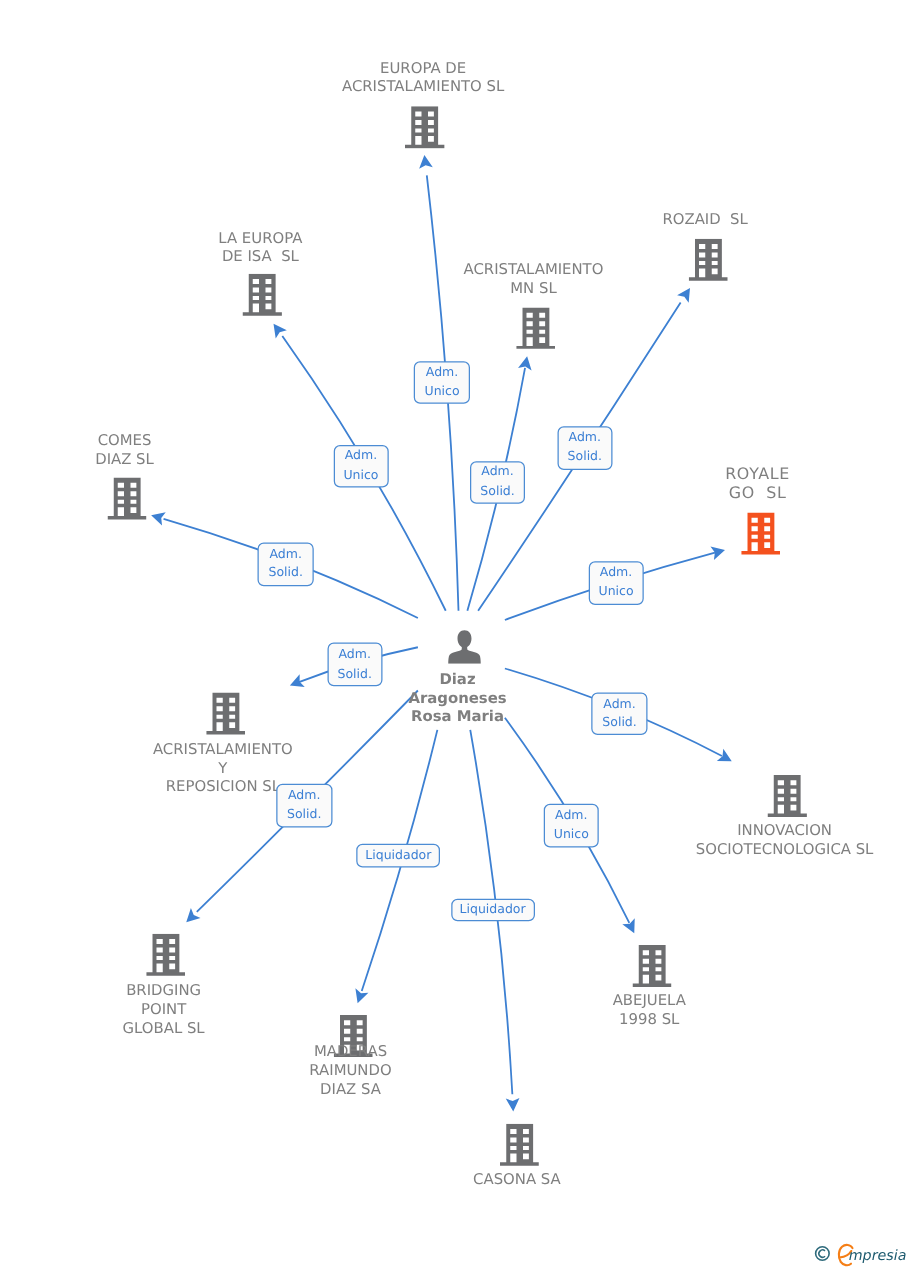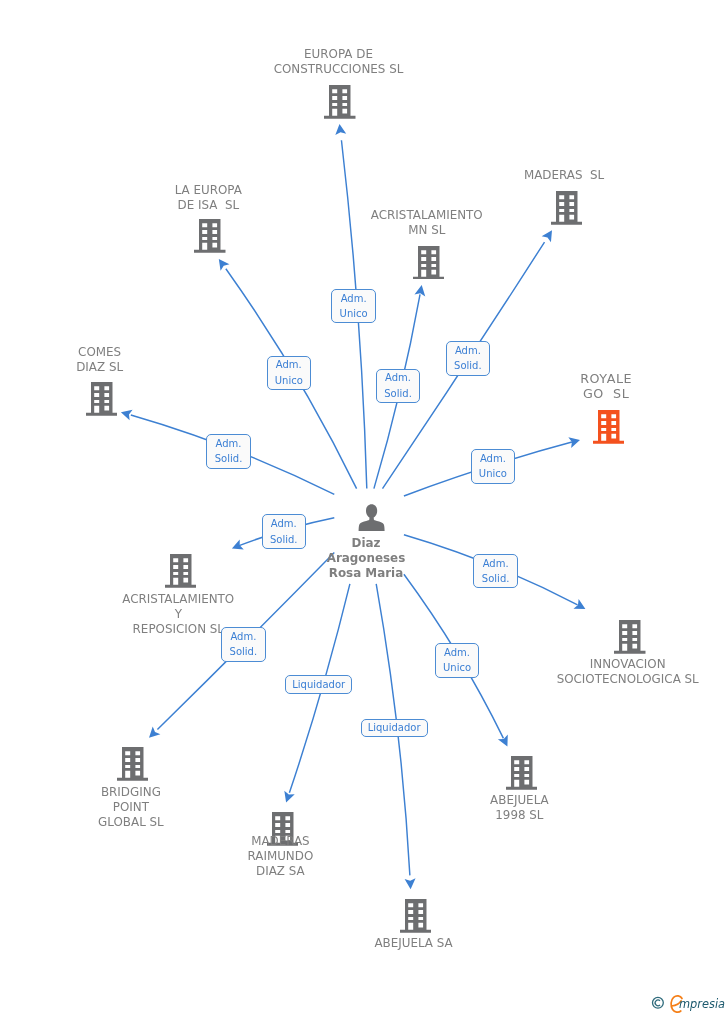--- a/index.html
+++ b/index.html
@@ -73,21 +73,21 @@
       </g>
     </svg>
   <div id="nodes">
       <div class="node" style="left: 0px; top: 0px;">
         <div style="position: absolute; left: 324.4px; top: 84.9px;">
           <svg viewBox="0 0 31.5 33.7" width="31.5" height="33.7" style="display:block">
             <path fill="#6d6e70" fill-rule="evenodd" d="M5.0 0 H26.5 V30.8 H31.5 V33.7 H0 V30.8 H5.0 Z M8.2 4.2 H13.2 V8.2 H8.2 Z M18.4 4.2 H23.1 V8.2 H18.4 Z M8.2 11.0 H13.2 V15.0 H8.2 Z M18.4 11.0 H23.1 V15.0 H18.4 Z M8.2 17.9 H13.2 V21.0 H8.2 Z M18.4 17.9 H23.1 V21.0 H18.4 Z M8.2 23.8 H13.2 V30.8 H8.2 Z M18.4 23.8 H23.1 V28.4 H18.4 Z"></path>
           </svg>
         </div>
         <div class="nlabel" style="left: 188.5px; top: 46.8px; width: 300px;">EUROPA DE
-CONSTRUCCIONES SL</div>
+ACRISTALAMIENTO SL</div>
       </div>
       <div class="node" style="left: 0px; top: 0px;">
         <div style="position: absolute; left: 194.3px; top: 219.4px;">
           <svg viewBox="0 0 31.5 33.7" width="31.5" height="33.7" style="display:block">
             <path fill="#6d6e70" fill-rule="evenodd" d="M5.0 0 H26.5 V30.8 H31.5 V33.7 H0 V30.8 H5.0 Z M8.2 4.2 H13.2 V8.2 H8.2 Z M18.4 4.2 H23.1 V8.2 H18.4 Z M8.2 11.0 H13.2 V15.0 H8.2 Z M18.4 11.0 H23.1 V15.0 H18.4 Z M8.2 17.9 H13.2 V21.0 H8.2 Z M18.4 17.9 H23.1 V21.0 H18.4 Z M8.2 23.8 H13.2 V30.8 H8.2 Z M18.4 23.8 H23.1 V28.4 H18.4 Z"></path>
           </svg>
         </div>
         <div class="nlabel" style="left: 58.3px; top: 182.6px; width: 300px;">LA EUROPA
 DE ISA  SL</div>
       </div>
@@ -99,21 +99,21 @@
         </div>
         <div class="nlabel" style="left: 276.8px; top: 208.2px; width: 300px;">ACRISTALAMIENTO
 MN SL</div>
       </div>
       <div class="node" style="left: 0px; top: 0px;">
         <div style="position: absolute; left: 550.9px; top: 190.9px;">
           <svg viewBox="0 0 31.5 33.7" width="31.5" height="33.7" style="display:block">
             <path fill="#6d6e70" fill-rule="evenodd" d="M5.0 0 H26.5 V30.8 H31.5 V33.7 H0 V30.8 H5.0 Z M8.2 4.2 H13.2 V8.2 H8.2 Z M18.4 4.2 H23.1 V8.2 H18.4 Z M8.2 11.0 H13.2 V15.0 H8.2 Z M18.4 11.0 H23.1 V15.0 H18.4 Z M8.2 17.9 H13.2 V21.0 H8.2 Z M18.4 17.9 H23.1 V21.0 H18.4 Z M8.2 23.8 H13.2 V30.8 H8.2 Z M18.4 23.8 H23.1 V28.4 H18.4 Z"></path>
           </svg>
         </div>
-        <div class="nlabel" style="left: 414.1px; top: 168.1px; width: 300px;">MADERAS  SL</div>
+        <div class="nlabel" style="left: 414.1px; top: 168.1px; width: 300px;">ROZAID  SL</div>
       </div>
       <div class="node" style="left: 0px; top: 0px;">
         <div style="position: absolute; left: 85.7px; top: 382px;">
           <svg viewBox="0 0 31.5 33.7" width="31.5" height="33.7" style="display:block">
             <path fill="#6d6e70" fill-rule="evenodd" d="M5.0 0 H26.5 V30.8 H31.5 V33.7 H0 V30.8 H5.0 Z M8.2 4.2 H13.2 V8.2 H8.2 Z M18.4 4.2 H23.1 V8.2 H18.4 Z M8.2 11.0 H13.2 V15.0 H8.2 Z M18.4 11.0 H23.1 V15.0 H18.4 Z M8.2 17.9 H13.2 V21.0 H8.2 Z M18.4 17.9 H23.1 V21.0 H18.4 Z M8.2 23.8 H13.2 V30.8 H8.2 Z M18.4 23.8 H23.1 V28.4 H18.4 Z"></path>
           </svg>
         </div>
         <div class="nlabel" style="left: -50.4px; top: 344.9px; width: 300px;">COMES
 DIAZ SL</div>
       </div>
@@ -173,21 +173,21 @@
         <div class="nlabel" style="left: 130.4px; top: 834px; width: 300px;">MADERAS
 RAIMUNDO
 DIAZ SA</div>
       </div>
       <div class="node" style="left: 0px; top: 0px;">
         <div style="position: absolute; left: 399.5px; top: 899px;">
           <svg viewBox="0 0 31.5 33.7" width="31.5" height="33.7" style="display:block">
             <path fill="#6d6e70" fill-rule="evenodd" d="M5.0 0 H26.5 V30.8 H31.5 V33.7 H0 V30.8 H5.0 Z M8.2 4.2 H13.2 V8.2 H8.2 Z M18.4 4.2 H23.1 V8.2 H18.4 Z M8.2 11.0 H13.2 V15.0 H8.2 Z M18.4 11.0 H23.1 V15.0 H18.4 Z M8.2 17.9 H13.2 V21.0 H8.2 Z M18.4 17.9 H23.1 V21.0 H18.4 Z M8.2 23.8 H13.2 V30.8 H8.2 Z M18.4 23.8 H23.1 V28.4 H18.4 Z"></path>
           </svg>
         </div>
-        <div class="nlabel" style="left: 263.5px; top: 936.3px; width: 300px;">ABEJUELA SA</div>
+        <div class="nlabel" style="left: 263.5px; top: 936.3px; width: 300px;">CASONA SA</div>
       </div>
       <div class="node" style="left: 0px; top: 0px;">
         <div style="position: absolute; left: 357.5px; top: 503.5px;">
           <svg viewBox="0 0 27.2 27.2" width="27.2" height="27.2" style="display:block">
             <path fill="#6d6e70" d="M13.6 0.3C10.3 0.3 8.0 2.9 8.0 6.8C8.0 10.6 10.3 14.2 13.6 14.2C16.9 14.2 19.2 10.6 19.2 6.8C19.2 2.9 16.9 0.3 13.6 0.3 ZM11.4 13.0L11.4 15.3C11.4 16.1 10.4 16.5 8.2 17.0C5.2 17.7 2.6 18.5 1.6 20.0C0.8 21.2 0.6 24.3 0.6 27.0L26.6 27.0C26.6 24.3 26.4 21.2 25.6 20.0C24.6 18.5 22.0 17.7 19.0 17.0C16.8 16.5 15.8 16.1 15.8 15.3L15.8 13.0 Z"></path>
           </svg>
         </div>
         <div class="nlabel" style="left: 216px; top: 536px; width: 300px; font-weight: bold;">Diaz
 Aragoneses
 Rosa Maria</div>

